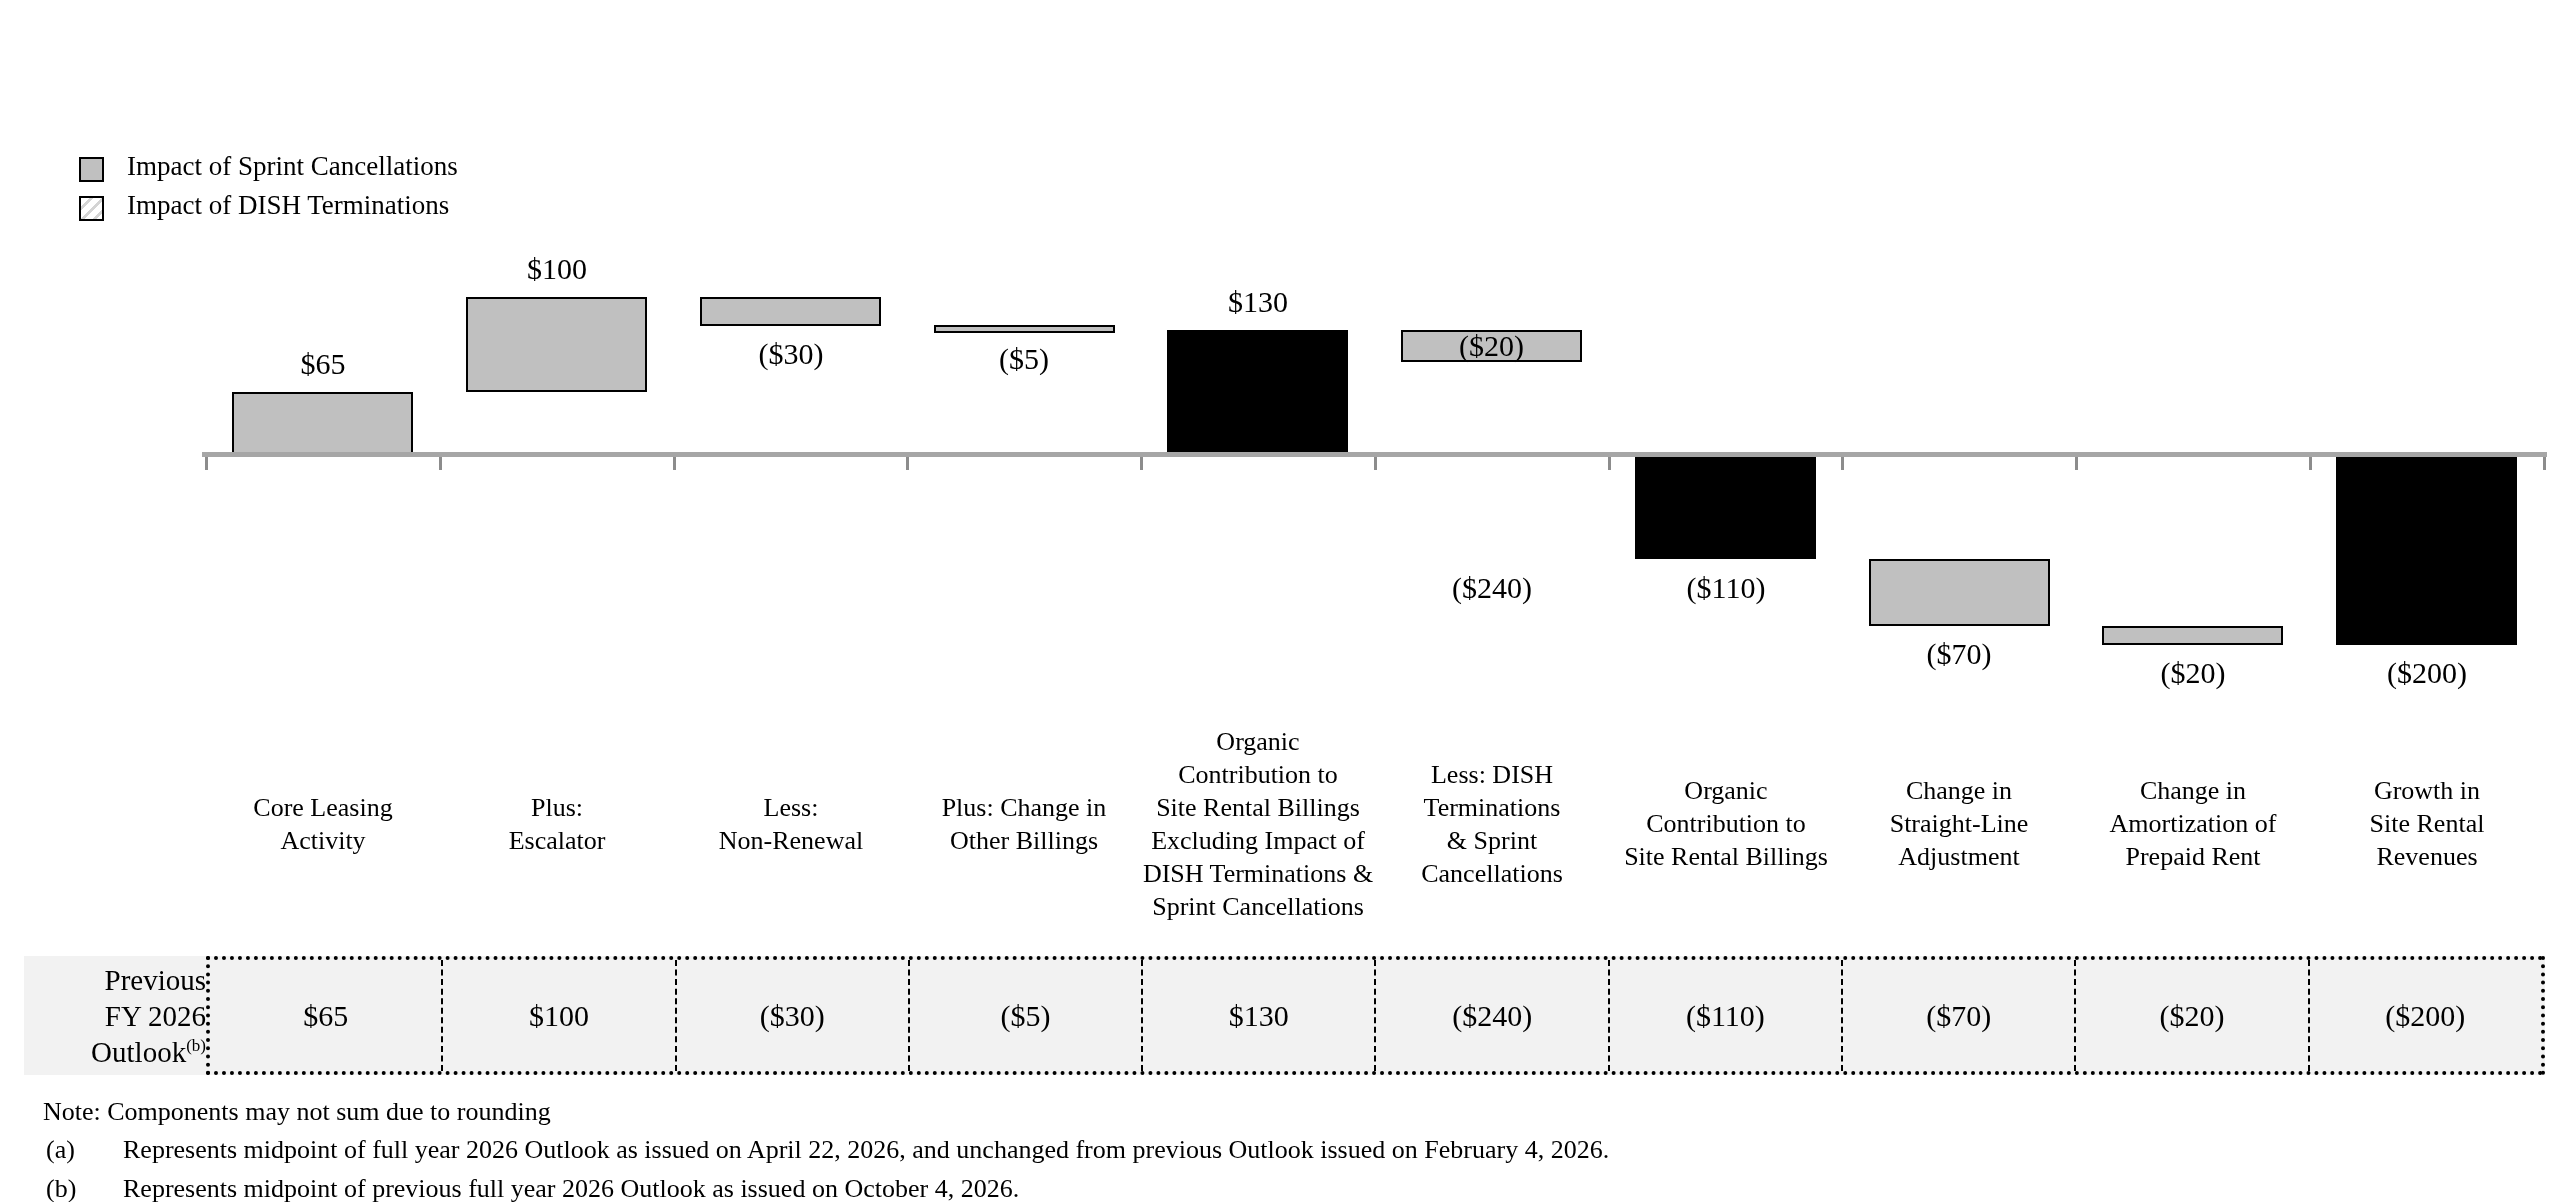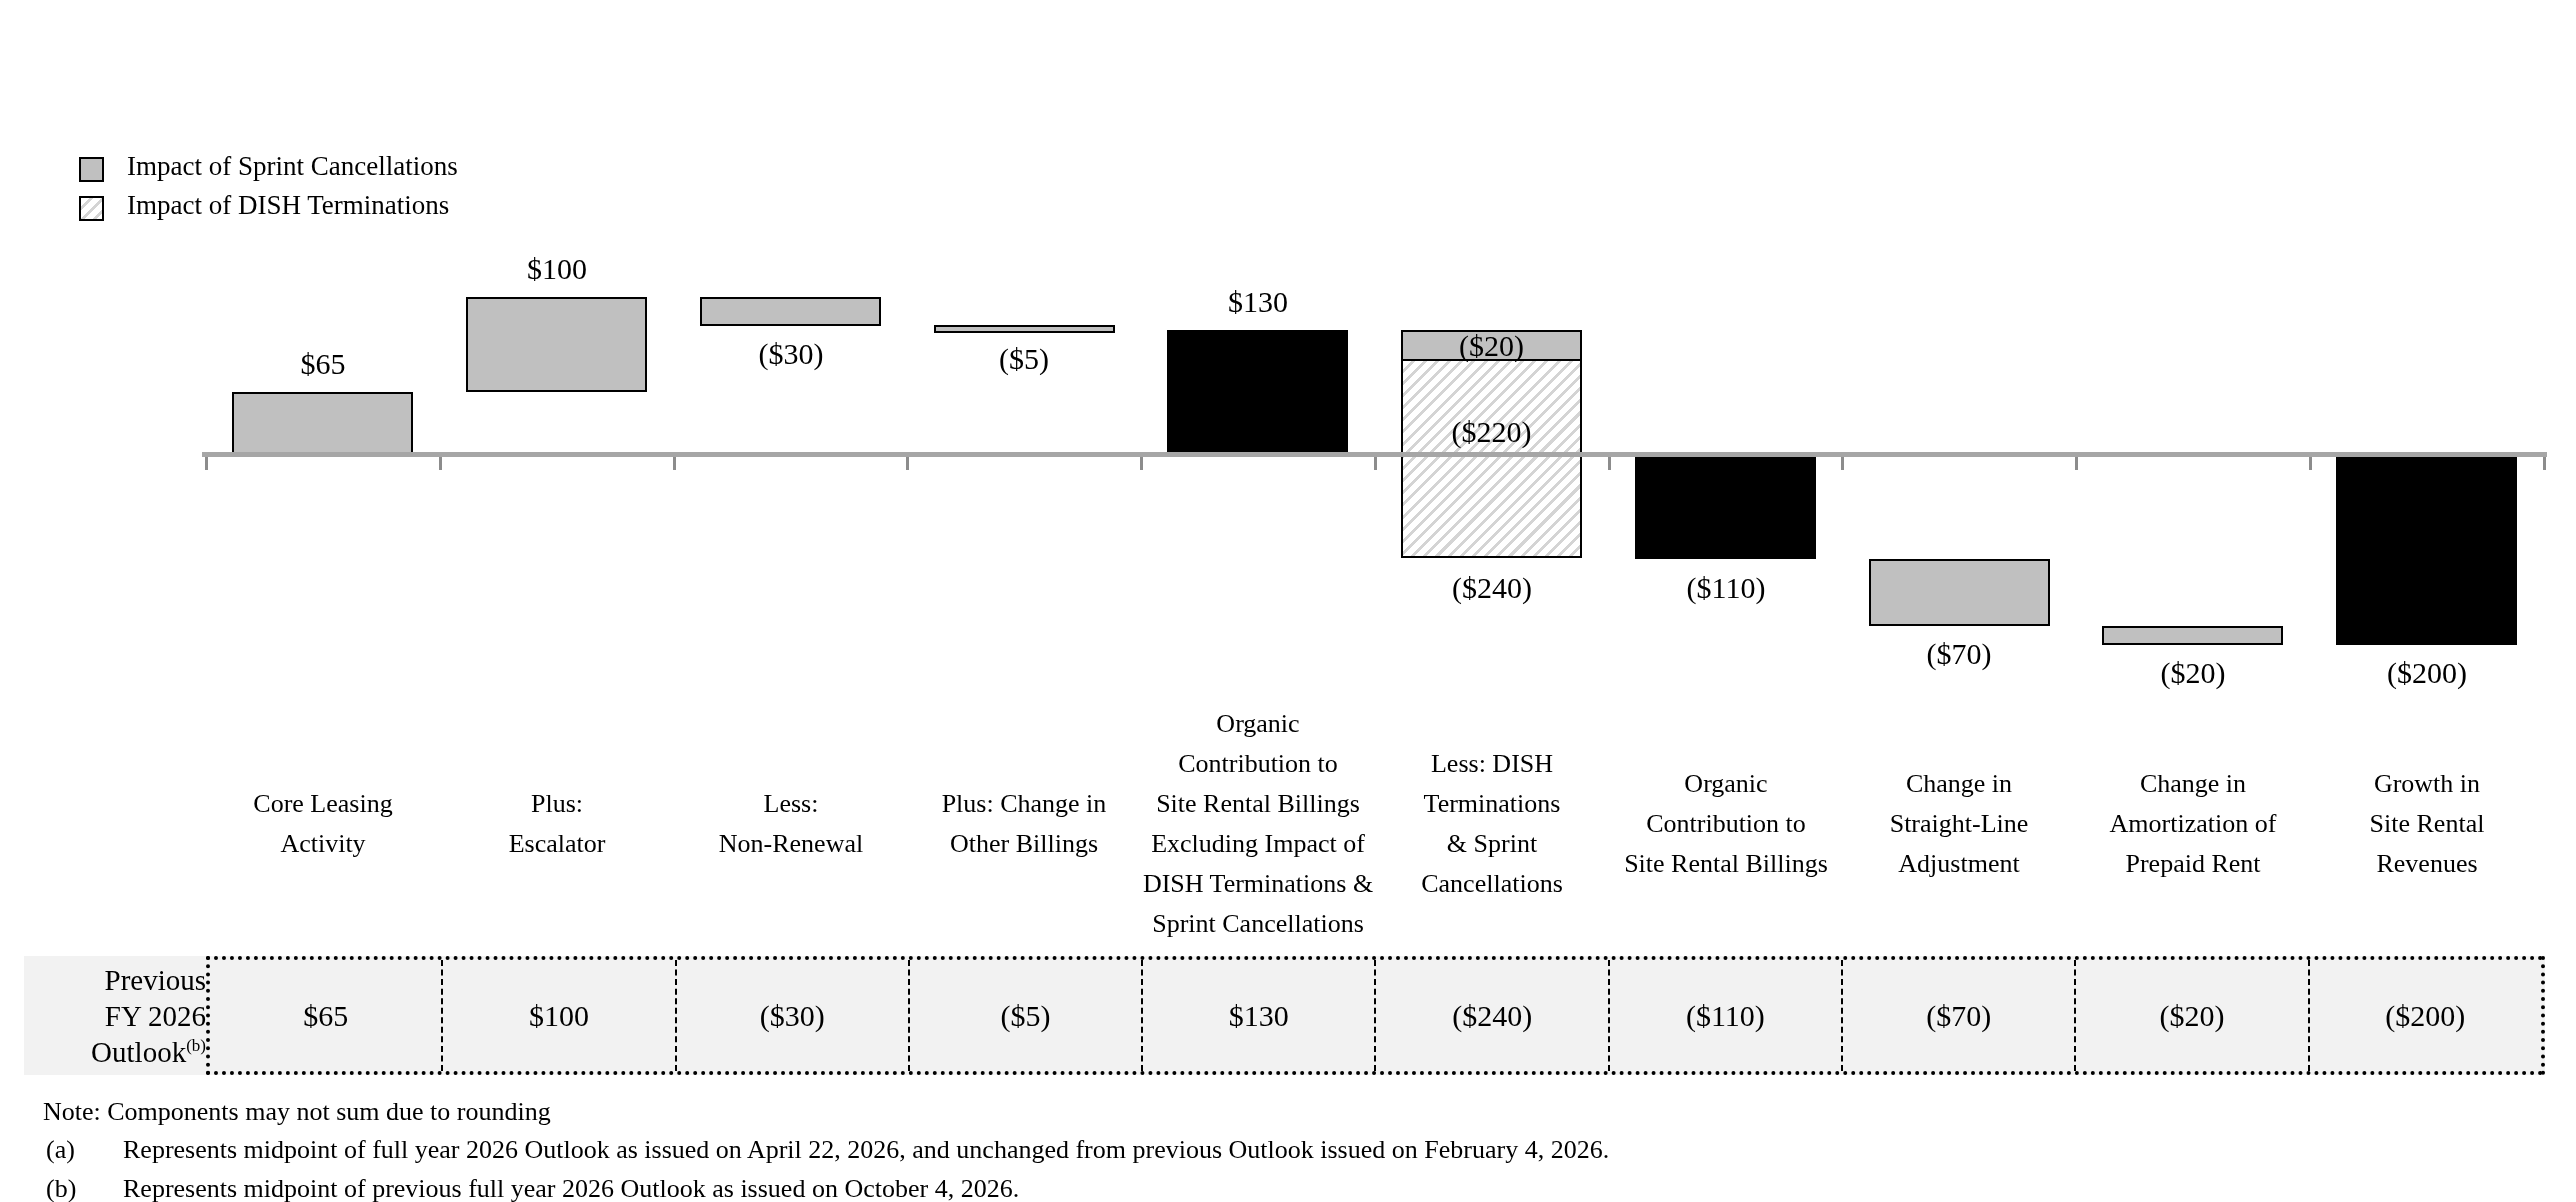--- a/index.html
+++ b/index.html
@@ -20,21 +20,21 @@
   .bar{position:absolute;box-sizing:border-box;border:2.9px solid #000;z-index:1;min-height:7.6px;}
   .grayfill{background:#c0c0c0;}
   .blackfill{background:#000;}
   .hatch{background:repeating-linear-gradient(135deg,#ffffff 0px,#ffffff 5.7px,#d4d4d4 5.7px,#d4d4d4 8.6px);}
   .seg-wrap{position:absolute;z-index:1;}
   .seg{box-sizing:border-box;border:2.9px solid #000;display:flex;align-items:center;justify-content:center;}
   .seg span{font-size:30px;white-space:nowrap;}
   .seg.hatch span{transform:translateY(-27px);}
   .vlabel{position:absolute;text-align:center;font-size:30px;z-index:4;white-space:nowrap;}
   .clabel{position:absolute;top:716px;height:215px;display:flex;flex-direction:column;
-          justify-content:center;align-items:center;text-align:center;font-size:26px;line-height:33px;z-index:4;gap:7px;}
+          justify-content:center;align-items:center;text-align:center;font-size:26px;line-height:33px;z-index:4;}
   .clabel div{white-space:nowrap;}
   
   .otable{position:absolute;top:956px;left:0;width:2576px;height:119px;}
   .otable-header{position:absolute;left:24px;top:0;width:182px;height:119px;background:#f2f2f2;
                  display:flex;flex-direction:column;justify-content:center;padding-left:7.6px;box-sizing:border-box;align-items:flex-end;}
   .otable-header div{font-size:29px;line-height:36px;white-space:nowrap;}
   .otable-header sup{font-size:17px;vertical-align:super;line-height:0;}
   .otable-cells{position:absolute;left:206px;top:0;width:2339px;height:119px;box-sizing:border-box;
                 border:4.8px dotted #000;background:#f2f2f2;display:flex;}
   .otable-cell{flex:1 1 0;display:flex;align-items:center;justify-content:center;
@@ -105,23 +105,20 @@
         <div>Contribution to</div>
         <div>Site Rental Billings</div>
         <div>Excluding Impact of</div>
         <div>DISH Terminations &amp;</div>
         <div>Sprint Cancellations</div>
       </div>
       <div class="seg-wrap" style="left: 1401px; top: 330px; width: 181px;">
         <div class="seg grayfill" style="height: 32px;">
           <span>($20)</span>
         </div>
-        <div class="seg hatch" style="height: 199px; margin-top: -2.9px;">
-          <span>($220)</span>
-        </div>
       </div>
       <div class="vlabel" style="left: 1375px; width: 234px; top: 571px;">($240)</div>
       <div class="clabel" style="left: 1375px; width: 234px;">
         <div>Less: DISH</div>
         <div>Terminations</div>
         <div>&amp; Sprint</div>
         <div>Cancellations</div>
       </div>
       <div class="bar blackfill" style="left: 1635px; top: 454px; width: 181px; height: 105px;"></div>
       <div class="vlabel" style="left: 1609px; width: 234px; top: 571px;">($110)</div>

